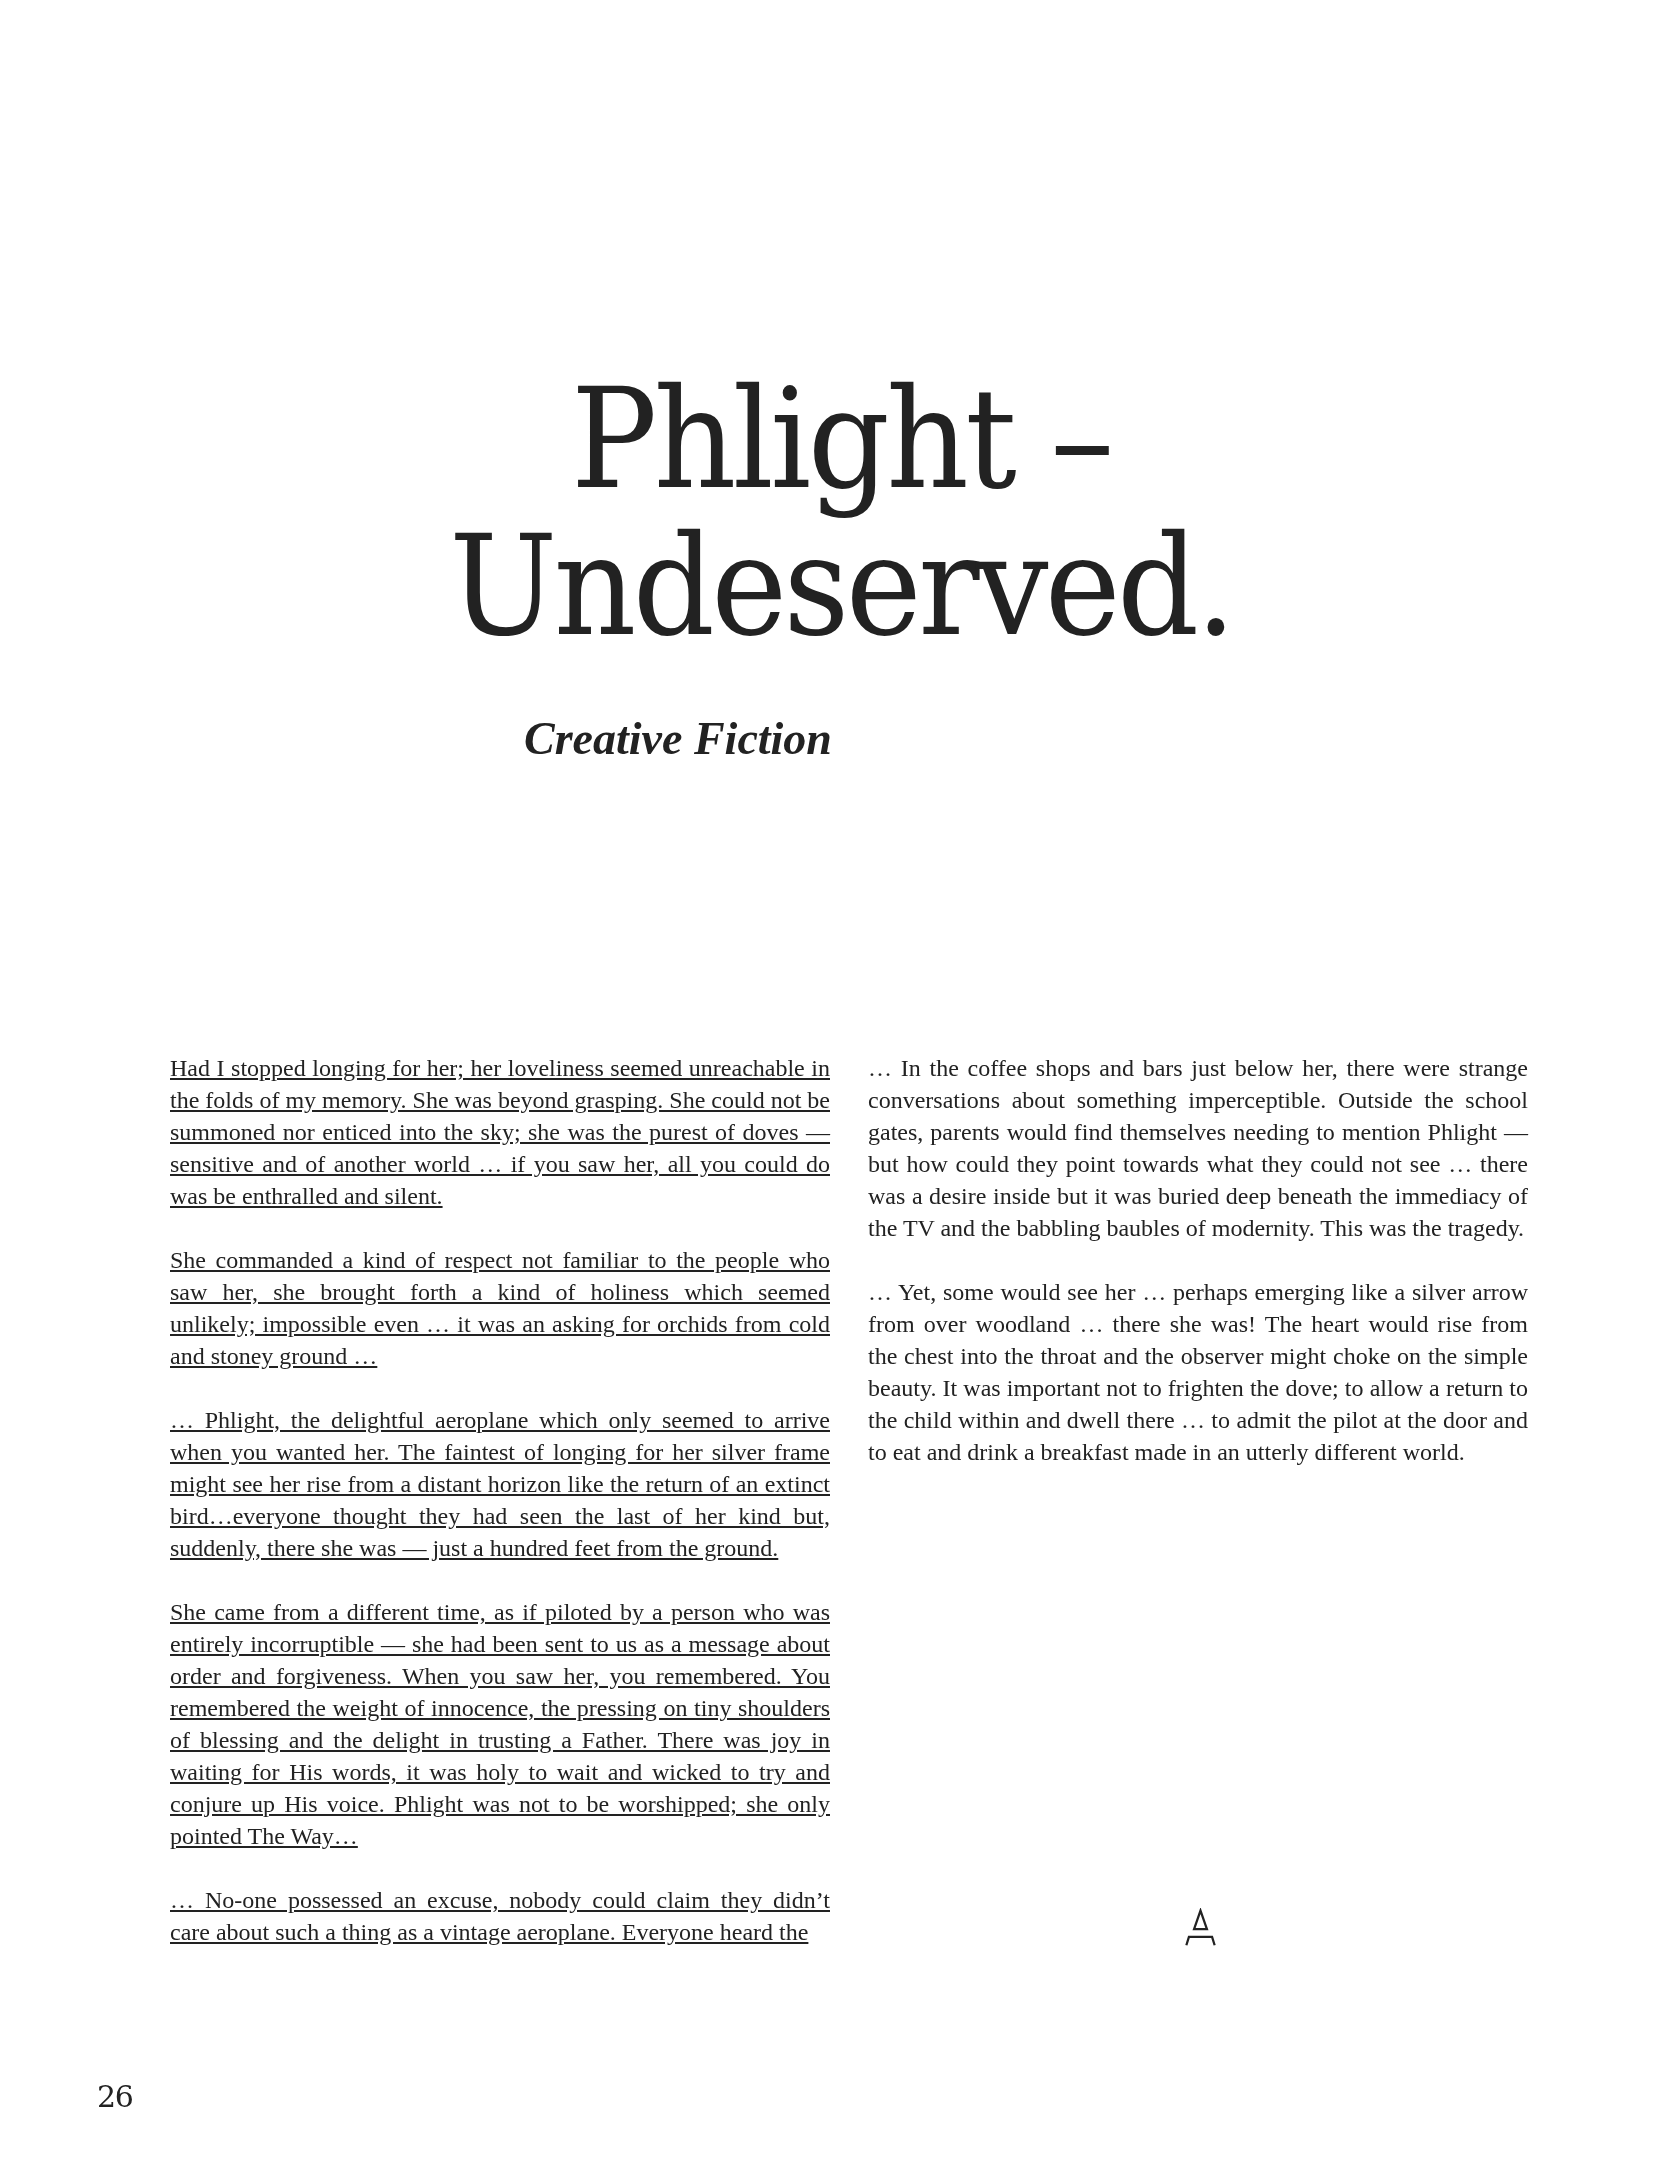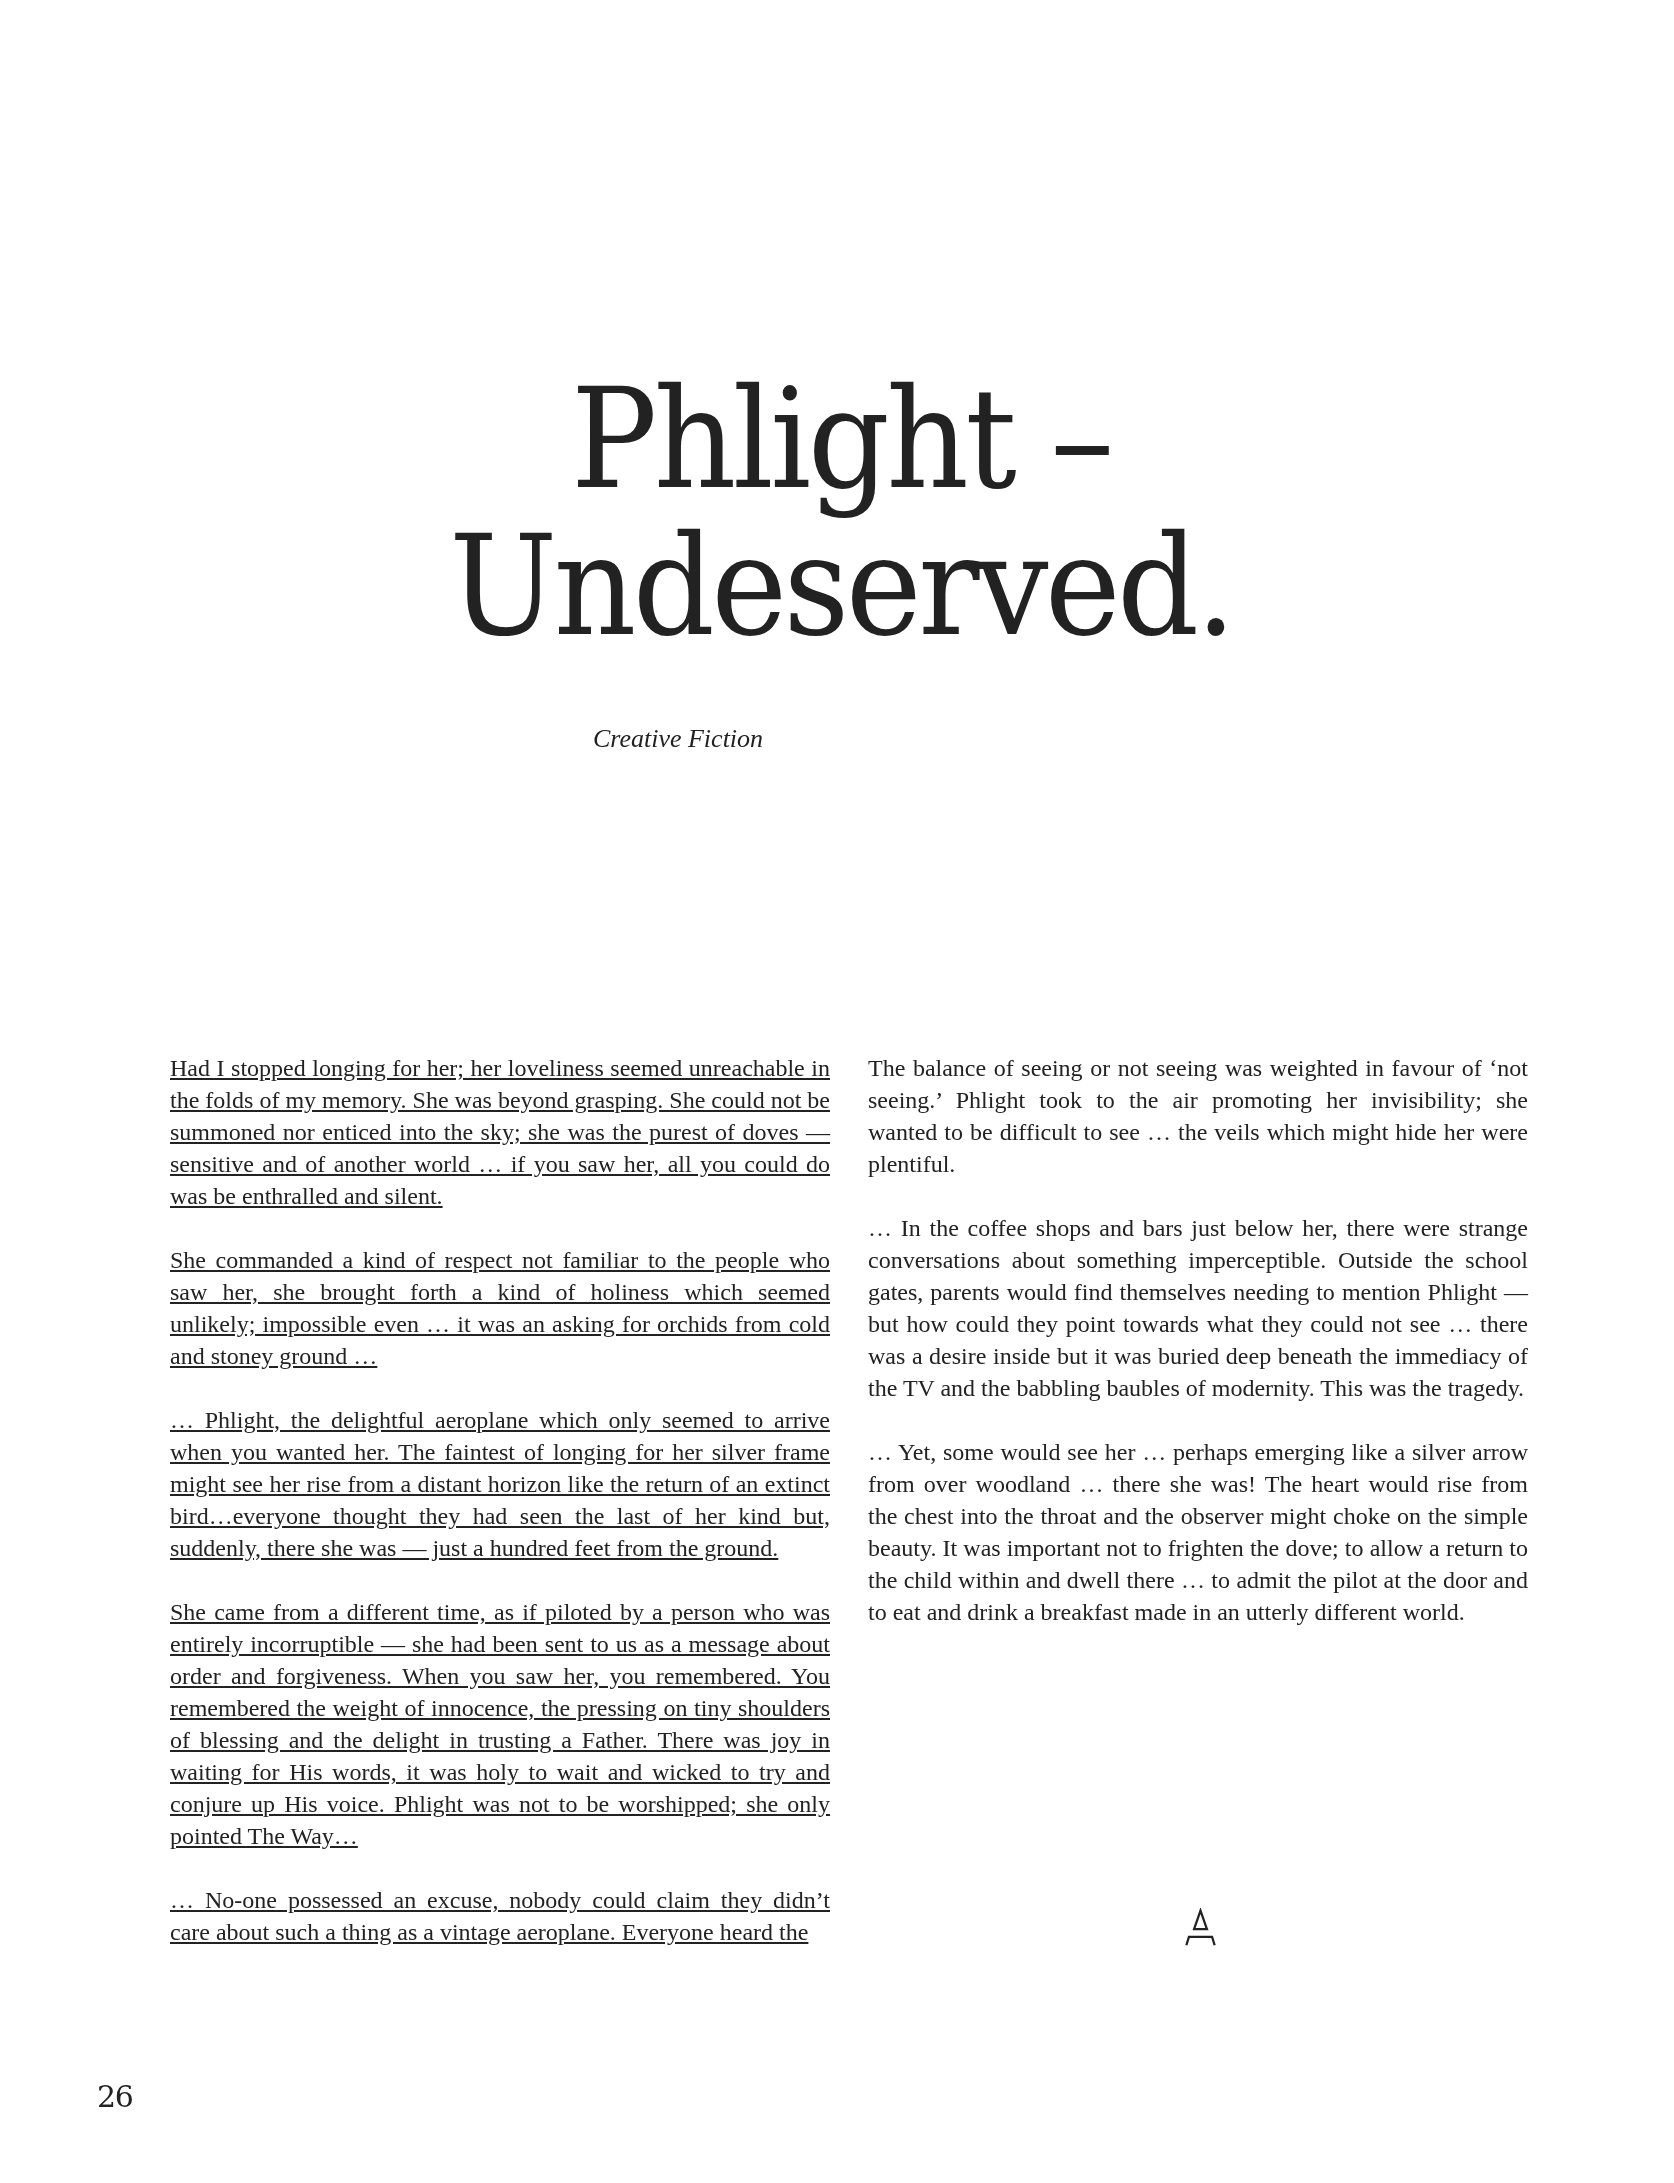--- a/index.html
+++ b/index.html
@@ -16,22 +16,22 @@
     letter-spacing: -3.9px;
   }
   .title .line { display: block; font-size: 138px; line-height: 147px; transform: scaleX(0.93); }
   .title .line1 { }
   .title .line2 { }
 
   .subtitle {
     position: absolute; left: 0; width: 1356px; top: 718px;
     text-align: center;
     font-family: "Liberation Serif", serif;
-    font-style: italic; font-weight: normal;
-    font-size: 26px; line-height: 41px;
+    font-style: italic; font-weight: bold;
+    font-size: 46px; line-height: 41px;
     color: #222222;
     margin: 0;
   }
 
   .col {
     position: absolute; top: 1052px; width: 660px;
     font-family: "Liberation Serif", serif;
     font-size: 24px; line-height: 32px;
     color: #222222;
     text-align: justify;
@@ -69,21 +69,20 @@
 
   <div class="col col-left">
     <p>Had I stopped longing for her; her loveliness seemed unreachable in the folds of my memory. She was beyond grasping. She could not be summoned nor enticed into the sky; she was the purest of doves — sensitive and of another world … if you saw her, all you could do was be enthralled and silent.</p>
     <p>She commanded a kind of respect not familiar to the people who saw her, she brought forth a kind of holiness which seemed unlikely; impossible even … it was an asking for orchids from cold and stoney ground …</p>
     <p>… Phlight, the delightful aeroplane which only seemed to arrive when you wanted her. The faintest of longing for her silver frame might see her rise from a distant horizon like the return of an extinct bird…everyone thought they had seen the last of her kind but, suddenly, there she was — just a hundred feet from the ground.</p>
     <p>She came from a different time, as if piloted by a person who was entirely incorruptible — she had been sent to us as a message about order and forgiveness. When you saw her, you remembered. You remembered the weight of innocence, the pressing on tiny shoulders of blessing and the delight in trusting a Father. There was joy in waiting for His words, it was holy to wait and wicked to try and conjure up His voice. Phlight was not to be worshipped; she only pointed The Way…</p>
     <p>… No-one possessed an excuse, nobody could claim they didn’t care about such a thing as a vintage aeroplane. Everyone heard the</p>
   </div>
 
   <div class="col col-right">
-    <p>The balance of seeing or not seeing was weighted in favour of ‘not seeing.’ Phlight took to the air promoting her invisibility; she wanted to be difficult to see … the veils which might hide her were plentiful.</p>
     <p>… In the coffee shops and bars just below her, there were strange conversations about something imperceptible. Outside the school gates, parents would find themselves needing to mention Phlight — but how could they point towards what they could not see … there was a desire inside but it was buried deep beneath the immediacy of the TV and the babbling baubles of modernity. This was the tragedy.</p>
     <p>… Yet, some would see her … perhaps emerging like a silver arrow from over woodland … there she was! The heart would rise from the chest into the throat and the observer might choke on the simple beauty. It was important not to frighten the dove; to allow a return to the child within and dwell there … to admit the pilot at the door and to eat and drink a breakfast made in an utterly different world.</p>
   </div>
 
   <div class="end-mark">
     <svg width="39" height="45" viewBox="0 0 60 70" xmlns="http://www.w3.org/2000/svg">
       <polygon points="30,4 40,33 20,33" fill="none" stroke="#222222" stroke-width="3.5" stroke-linejoin="miter"></polygon>
       <polyline points="8,58 12,45 48,45 52,58" fill="none" stroke="#222222" stroke-width="3.5"></polyline>
     </svg>
   </div>

